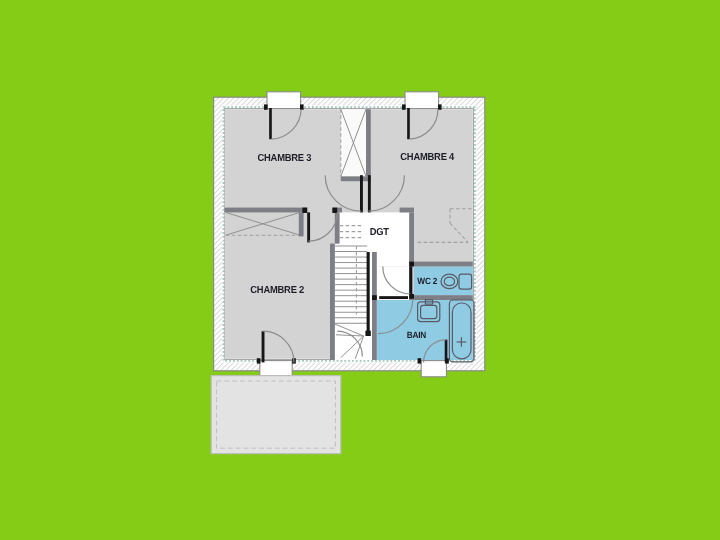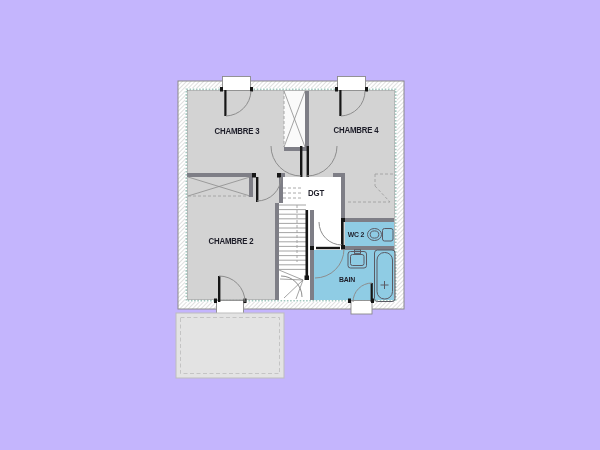--- a/index.html
+++ b/index.html
@@ -1,17 +1,17 @@
 <!DOCTYPE html>
 <html style="--room_fill: #d3d3d3; --wet_room_fill: #8fcce4; --insulation: #a3c8c0; --wall: #7e7e86; --outline: #8a8a8a; --line: #8d8d8d; --fixture: #5a5a64; --dashed: #a0a0a0; --black: #161616; --text: #1d1d28; --annex_fill: #e3e3e3; --annex_border: #bdbdbd;"><head>
 <meta charset="utf-8">
 <style>
   html,body{margin:0;padding:0;background:#ffffff;}
   #canvas{
-    position:relative;width:600px;height:450px;background:#c4b5fd;overflow:hidden;
+    position:relative;width:600px;height:450px;background:#84cc16;overflow:hidden;
     font-family:"Liberation Sans", sans-serif;
   }
   #plan-svg{position:absolute;left:0;top:0;}
   
   .room-fill{fill:var(--room_fill);}
   .white-fill{fill:#ffffff;}
   .wet-fill{fill:var(--wet_room_fill);}
   .annex-fill{fill:var(--annex_fill);stroke:var(--annex_border);stroke-width:1;}
   .annex-dash{fill:none;stroke:var(--annex_border);stroke-width:0.8;stroke-dasharray:4 2.5;}
   .wall{fill:var(--wall);}

